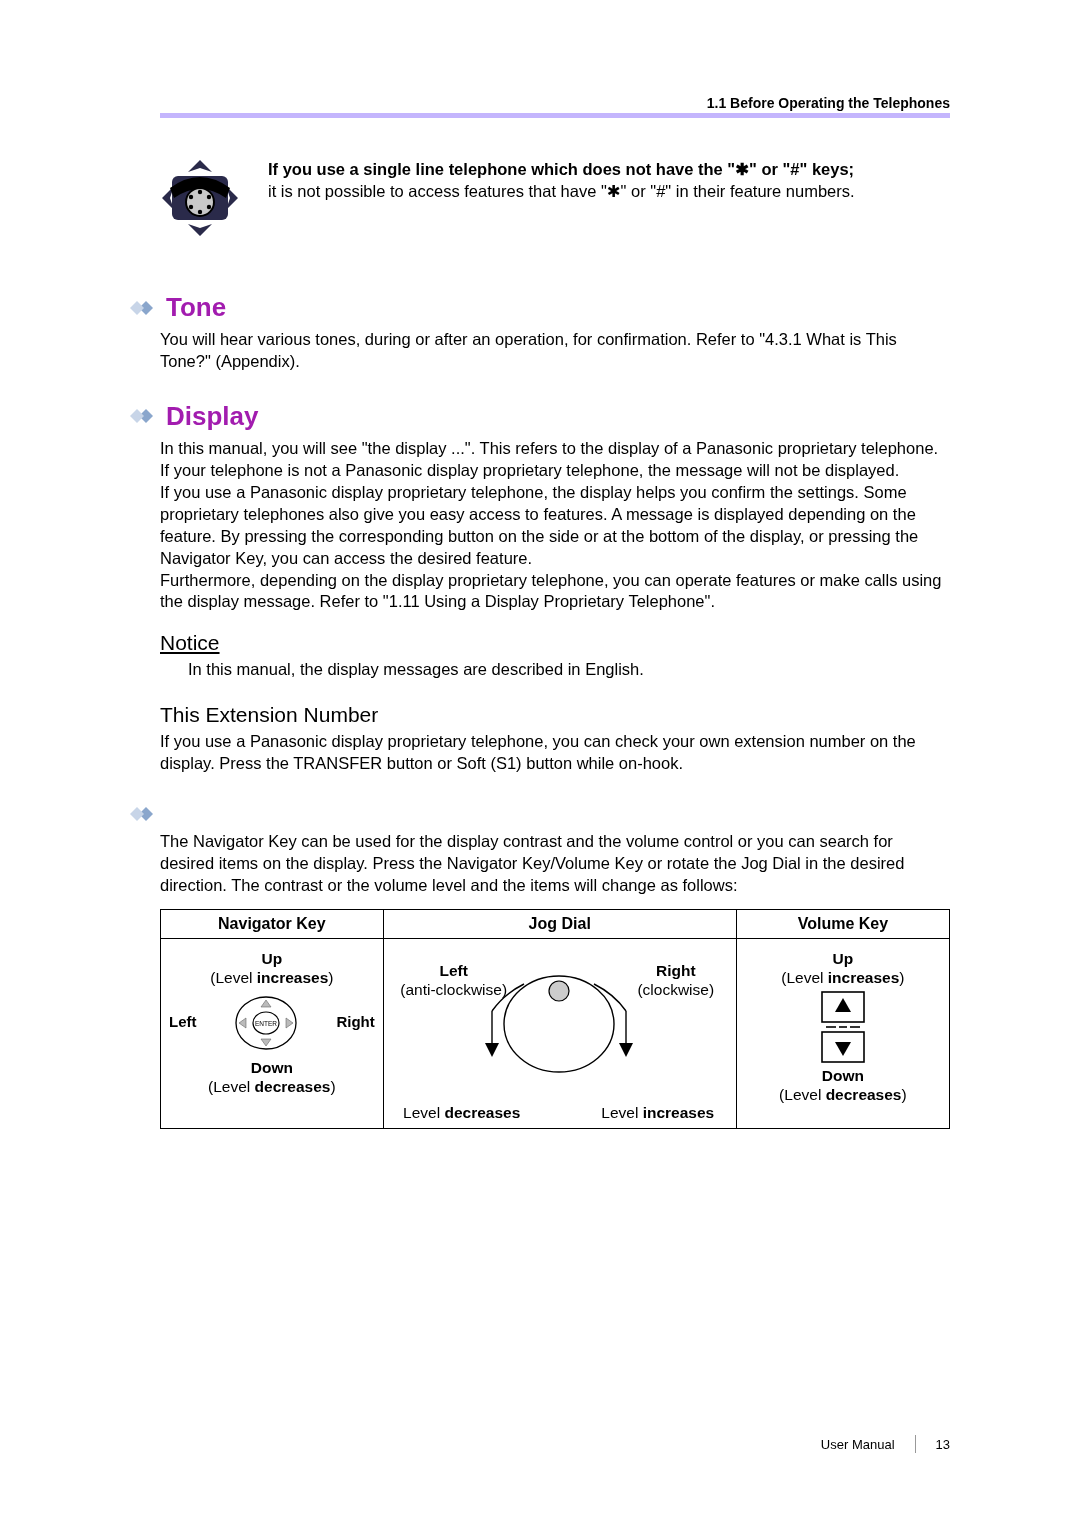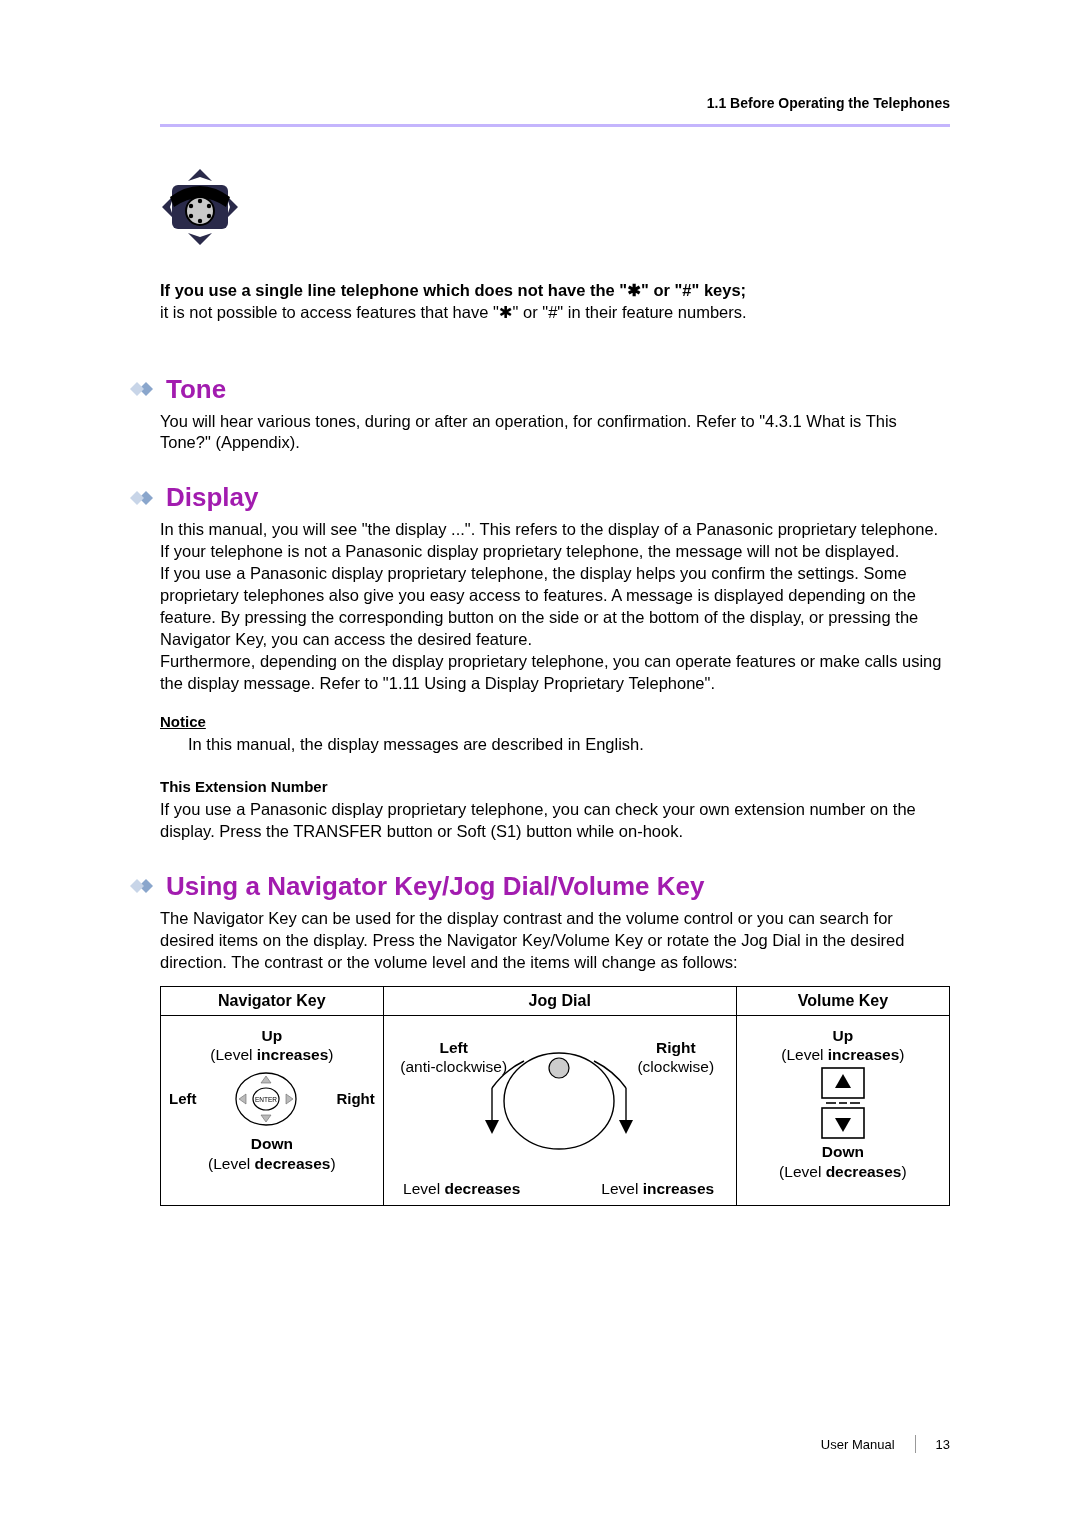--- a/index.html
+++ b/index.html
@@ -13,29 +13,28 @@
     width: 1080px;
     height: 1527px;
     position: relative;
     box-sizing: border-box;
     padding: 95px 130px 0 160px;
   }
   .header-bar {
     text-align: right;
     font-size: 14px;
     font-weight: bold;
-    padding-bottom: 13px;
-    border-bottom: 3px solid #c4b5fd;
+    padding-bottom: 2px;
+    border-bottom: 5px solid #c4b5fd;
     margin-bottom: 40px;
   }
   .note-row {
     display: flex;
     gap: 28px;
     margin-bottom: 50px;
-    flex-direction: column;
   }
   .phone-box {
     width: 80px;
     flex: 0 0 80px;
   }
   .note-text {
     font-size: 16.5px;
     line-height: 1.35;
   }
   .note-text .bold { font-weight: bold; }
@@ -51,22 +50,22 @@
     color: #a21caf;
     font-size: 26px;
     font-weight: bold;
   }
   .body-text {
     font-size: 16.5px;
     line-height: 1.33;
     margin-bottom: 28px;
   }
   .sub-bold {
-    font-size: 15px;
-    font-weight: bold;
+    font-size: 21px;
+    font-weight: normal;
     margin-bottom: 4px;
   }
   .underline { text-decoration: underline; }
   .indent { margin-left: 28px; }
   .key-table {
     width: 100%;
     border-collapse: collapse;
     margin-top: 12px;
   }
   .key-table td {
@@ -166,21 +165,20 @@
   <div class="sub-bold">This Extension Number</div>
   <div class="body-text">If you use a Panasonic display proprietary telephone, you can check your own extension number on the display. Press the TRANSFER button or Soft (S1) button while on-hook.</div>
 
   <div class="sec-head">
     <span class="diamonds">
       <svg width="30" height="22">
           <polygon points="9,11 16,4 23,11 16,18" fill="#8aa6cc"></polygon>
           <polygon points="0,11 7,4 14,11 7,18" fill="#c8d5e8"></polygon>
         </svg>
     </span>
-    <span class="sec-title">Using a Navigator Key/Jog Dial/Volume Key</span>
   </div>
   <div class="body-text" style="margin-bottom:0">The Navigator Key can be used for the display contrast and the volume control or you can search for desired items on the display. Press the Navigator Key/Volume Key or rotate the Jog Dial in the desired direction. The contrast or the volume level and the items will change as follows:</div>
 
   <table class="key-table">
     <tbody>
         <tr>
       <td class="hdr col-nav">Navigator Key</td>
       <td class="hdr col-jog">Jog Dial</td>
       <td class="hdr col-vol">Volume Key</td>
     </tr>

